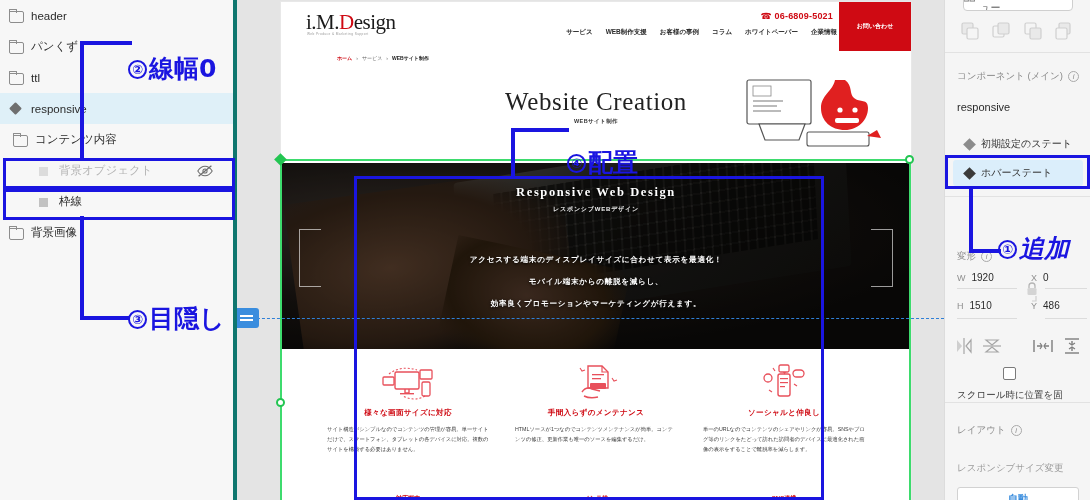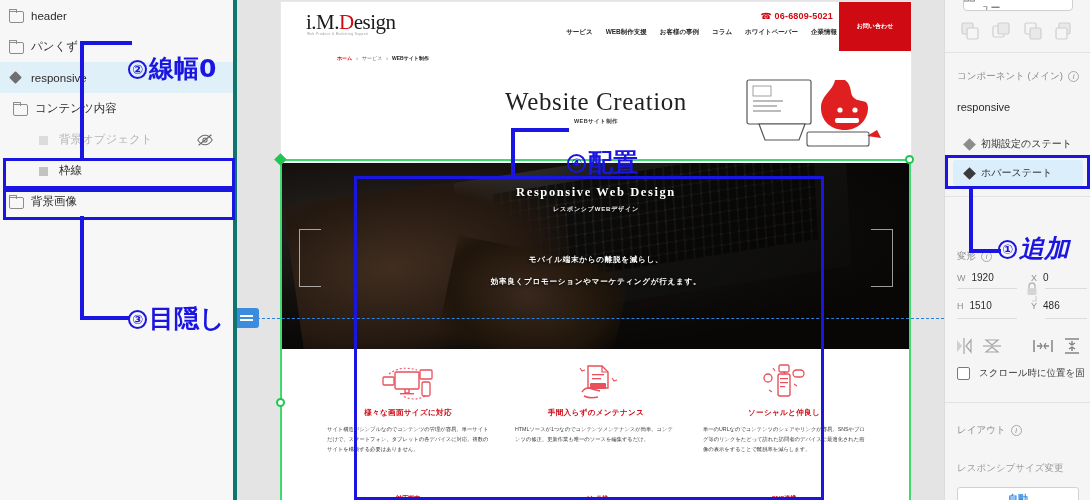--- a/index.html
+++ b/index.html
@@ -221,21 +221,21 @@
     font-family:Liberation Serif, serif;
   }
   .state .dia { width:9px; height:9px; background:#8c8c8c; transform:rotate(45deg); }
   .state.active { background:#dbeefb; }
   .state.active .dia { background:#3a3a3a; }
   .fld { position:absolute; font-size:10px; color:#2b2b2b; }
   .fld .k { color:#8f8f8f; font-size:9px; margin-right:6px; }
   .fline { position:absolute; height:1px; background:#dcdcdc; }
   .chk {
     position:absolute; left:12px; top:367px; display:flex; align-items:center; gap:9px;
-    font-size:9.5px; color:#3c3c3c; white-space:nowrap;
+    font-size:9.5px; color:#3c3c3c; white-space:nowrap;flex-direction:column;
   }
   .chk .box { width:13px; height:13px; border:1.4px solid #7a7a7a; border-radius:2px; background:#fff; }
   .auto-btn {
     position:absolute; left:12px; top:487px; width:122px; height:24px;
     border:1px solid #d2d2d2; border-radius:3px; background:#fff;
     display:flex; align-items:center; justify-content:center;
     color:#3a8dde; font-size:10px; font-weight:bold;
   }
 
   
@@ -262,20 +262,24 @@
     <div class="layer-row" style="top:0">
       <span class="ico folder"></span>
       <span>header</span>
     </div>
 
     <div class="layer-row">
       <span class="ico folder"></span>
       <span>パンくず</span>
     </div>
 
+    <div class="layer-row">
+      <span class="ico folder"></span>
+      <span>ttl</span>
+    </div>
 
     <div class="layer-row sel">
       <span class="ico diamond"></span>
       <span>responsive</span>
     </div>
 
     <div class="layer-row indent1">
       <span class="ico folder"></span>
       <span>コンテンツ内容</span>
     </div>
@@ -360,20 +364,21 @@
       <div class="hero">
         <div class="kb"></div>
         <div class="hand"></div>
         <div class="hand2"></div>
         <div class="veil"></div>
         <div class="brk l"></div>
         <div class="brk r"></div>
         <div class="hero-h">Responsive Web Design</div>
         <div class="hero-sub">レスポンシブWEBデザイン</div>
         <div class="hero-body">
+          <div>アクセスする端末のディスプレイサイズに合わせて表示を最適化！</div>
           <div>モバイル端末からの離脱を減らし、</div>
           <div>効率良くプロモーションやマーケティングが行えます。</div>
         </div>
       </div>
 
       <div class="cards">
 
         <div class="card">
           <div class="card-ic">
             <svg width="54" height="38" viewBox="0 0 54 38">

